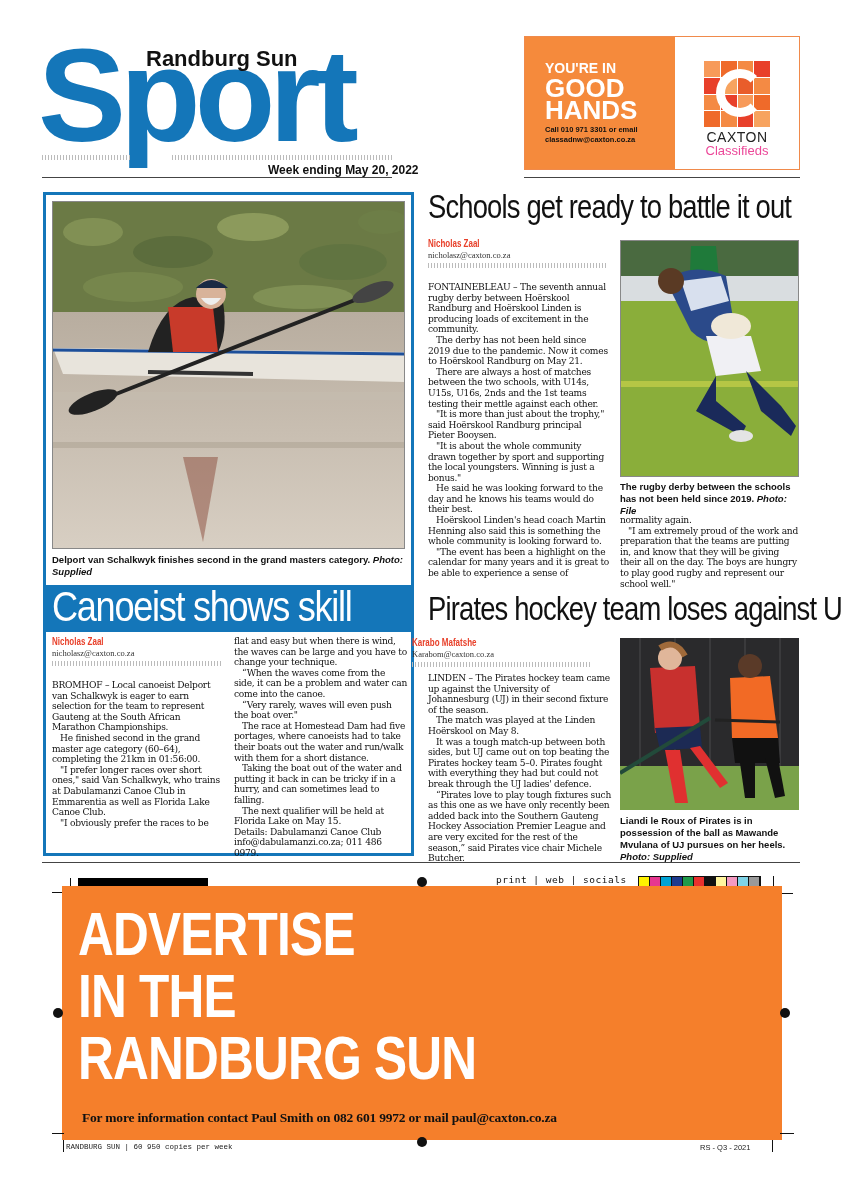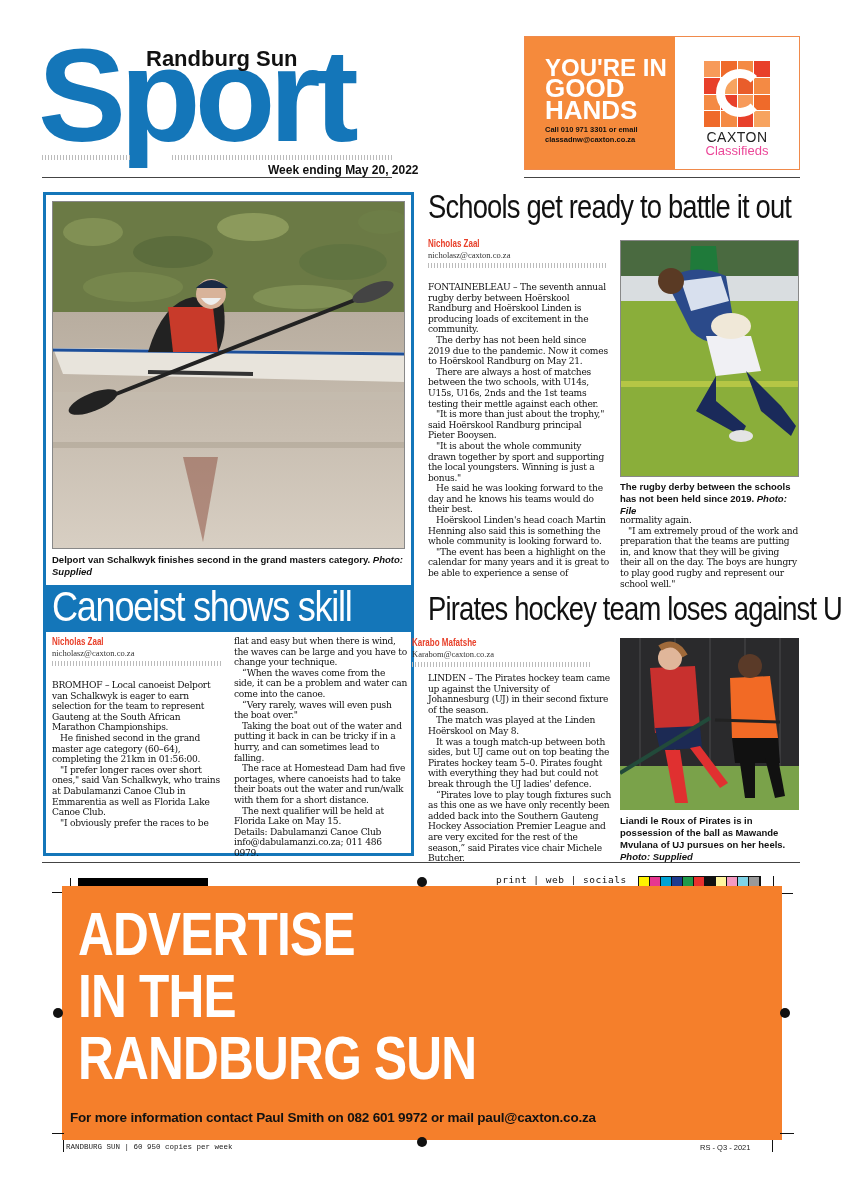--- a/index.html
+++ b/index.html
@@ -11,21 +11,21 @@
   .mast-sport { left: 38px; top: 30px; font-family: "Liberation Sans", sans-serif; font-weight: 900; font-size: 132px; letter-spacing: -6px; color: #1476b9; line-height: 1; }
   .mast-name { left: 146px; top: 46px; font-family: "Liberation Sans", sans-serif; font-weight: 700; font-size: 22px; color: #111; }
   .mast-dots1 { left: 42px; top: 155px; width: 90px; height: 5px; background: repeating-linear-gradient(90deg,#bbb 0 1px,transparent 1px 3px); }
   .mast-dots2 { left: 172px; top: 155px; width: 220px; height: 5px; background: repeating-linear-gradient(90deg,#bbb 0 1px,transparent 1px 3px); }
   .mast-week { left: 268px; top: 163px; font-family: "Liberation Sans", sans-serif; font-weight: 700; font-size: 12px; color: #111; }
   .mast-rule { left: 42px; top: 177px; width: 350px; height: 1px; background: #444; }
 
   
   .cax { left: 524px; top: 36px; width: 276px; height: 134px; border: 1px solid #f08a4b; display: flex; }
   .cax-left { width: 150px; background: #f58a3c; padding: 22px 0 0 20px; color: #fff; font-family: "Liberation Sans", sans-serif; }
-  .cax-l1 { font-weight: 700; font-size: 24px; line-height: 18px; }
+  .cax-l1 { font-weight: 700; font-size: 14px; line-height: 18px; }
   .cax-l2 { font-weight: 700; font-size: 26px; line-height: 22px; }
   .cax-small { color: #111; font-weight: 700; font-size: 7.5px; line-height: 10px; margin-top: 4px; }
   .cax-right { flex: 1; display: flex; flex-direction: column; align-items: center; padding-top: 24px; }
   .cax-logo { width: 66px; height: 66px; display: grid; grid-template-columns: repeat(4,1fr); gap: 1px; position: relative; }
   .cax-logo span { display: block; }
   .cax-c { position: absolute; left: 12px; top: 8px; width: 48px; height: 48px; border: 9px solid #fff; border-right-color: transparent; border-radius: 50%; }
   .cax-name { font-family: "Liberation Sans", sans-serif; font-size: 14px; color: #222; margin-top: 2px; letter-spacing: 0.5px; }
   .cax-sub { font-family: "Liberation Sans", sans-serif; font-size: 13px; color: #ec4899; line-height: 12px; }
   .cax-rule { left: 524px; top: 177px; width: 276px; height: 1px; background: #444; }
 
@@ -47,21 +47,21 @@
   
   .headline { font-family: "Liberation Sans", sans-serif; font-size: 33px; color: #111; letter-spacing: -1px; transform: scaleX(0.83); transform-origin: left top; white-space: nowrap; }
 
   .photo { overflow: hidden; }
   .sep-line { left: 42px; top: 862px; width: 758px; height: 1px; background: #444; }
 
   
   .ad-bar { left: 78px; top: 878px; width: 130px; height: 12px; background: #000; }
   .ad { left: 62px; top: 886px; width: 720px; height: 254px; background: #f57f2b; }
   .ad-title { left: 78px; top: 903px; font-family: "Liberation Sans", sans-serif; font-weight: 700; color: #fff; font-size: 62px; line-height: 62px; letter-spacing: -1px; transform: scaleX(0.8); transform-origin: left top; white-space: nowrap; }
-  .ad-contact { left: 58px; top: 1110px; font-family: Liberation Sans, sans-serif; font-weight: 700; color: #111; font-size: 13.5px; letter-spacing: -0.2px; white-space: nowrap; padding-left: 12px; }
+  .ad-contact { left: 70px; top: 1110px; font-family: Liberation Serif, serif; font-weight: 700; color: #111; font-size: 13.5px; letter-spacing: -0.2px; white-space: nowrap; padding-left: 12px; }
   .pws { left: 496px; top: 874px; font-family: "DejaVu Sans Mono", monospace; font-size: 9.5px; color: #111; letter-spacing: 0.5px; white-space: nowrap; }
   .swatches { left: 638px; top: 876px; display: flex; border: 1px solid #111; height: 12px; }
   .swatches span { width: 11px; height: 10px; border-right: 1px solid #111; }
   .reg-dot { width: 10px; height: 10px; border-radius: 50%; background: #111; }
   .crop { background: #111; }
   .foot-left { left: 66px; top: 1143px; font-family: Liberation Mono, monospace; font-size: 7.5px; color: #222; white-space: nowrap; }
   .foot-right { left: 700px; top: 1143px; font-family: "Liberation Sans", sans-serif; font-size: 7.5px; color: #222; white-space: nowrap; }
 </style>
 </head>
 <body>
@@ -160,22 +160,22 @@
 <div class="abs body-text" style="left:52px;top:680px;width:172px;">
   <p>BROMHOF – Local canoeist Delport van Schalkwyk is eager to earn selection for the team to represent Gauteng at the South African Marathon Championships.</p>
   <p class="in">He finished second in the grand master age category (60–64), completing the 21km in 01:56:00.</p>
   <p class="in">"I prefer longer races over short ones," said Van Schalkwyk, who trains at Dabulamanzi Canoe Club in Emmarentia as well as Florida Lake Canoe Club.</p>
   <p class="in">"I obviously prefer the races to be</p>
 </div>
 <div class="abs body-text" style="left:234px;top:636px;width:174px;">
   <p>flat and easy but when there is wind, the waves can be large and you have to change your technique.</p>
   <p class="in">“When the waves come from the side, it can be a problem and water can come into the canoe.</p>
   <p class="in">“Very rarely, waves will even push the boat over."</p>
+  <p class="in">The race at Homestead Dam had five portages, where canoeists had to take their boats out the water and run/walk with them for a short distance.</p>
   <p class="in">Taking the boat out of the water and putting it back in can be tricky if in a hurry, and can sometimes lead to falling.</p>
-  <p class="in">The race at Homestead Dam had five portages, where canoeists had to take their boats out the water and run/walk with them for a short distance.</p>
   <p class="in">The next qualifier will be held at Florida Lake on May 15.</p>
   <p>Details: Dabulamanzi Canoe Club info@dabulamanzi.co.za; 011 486 0979.</p>
 </div>
 
 <div class="abs headline" style="left:428px;top:188px;">Schools get ready to battle it out</div>
 <div class="abs" style="left:428px;top:238px;width:180px;">
   <div class="byline">Nicholas Zaal</div>
   <div class="email">nicholasz@caxton.co.za</div>
   <div class="dots"></div>
 </div>

